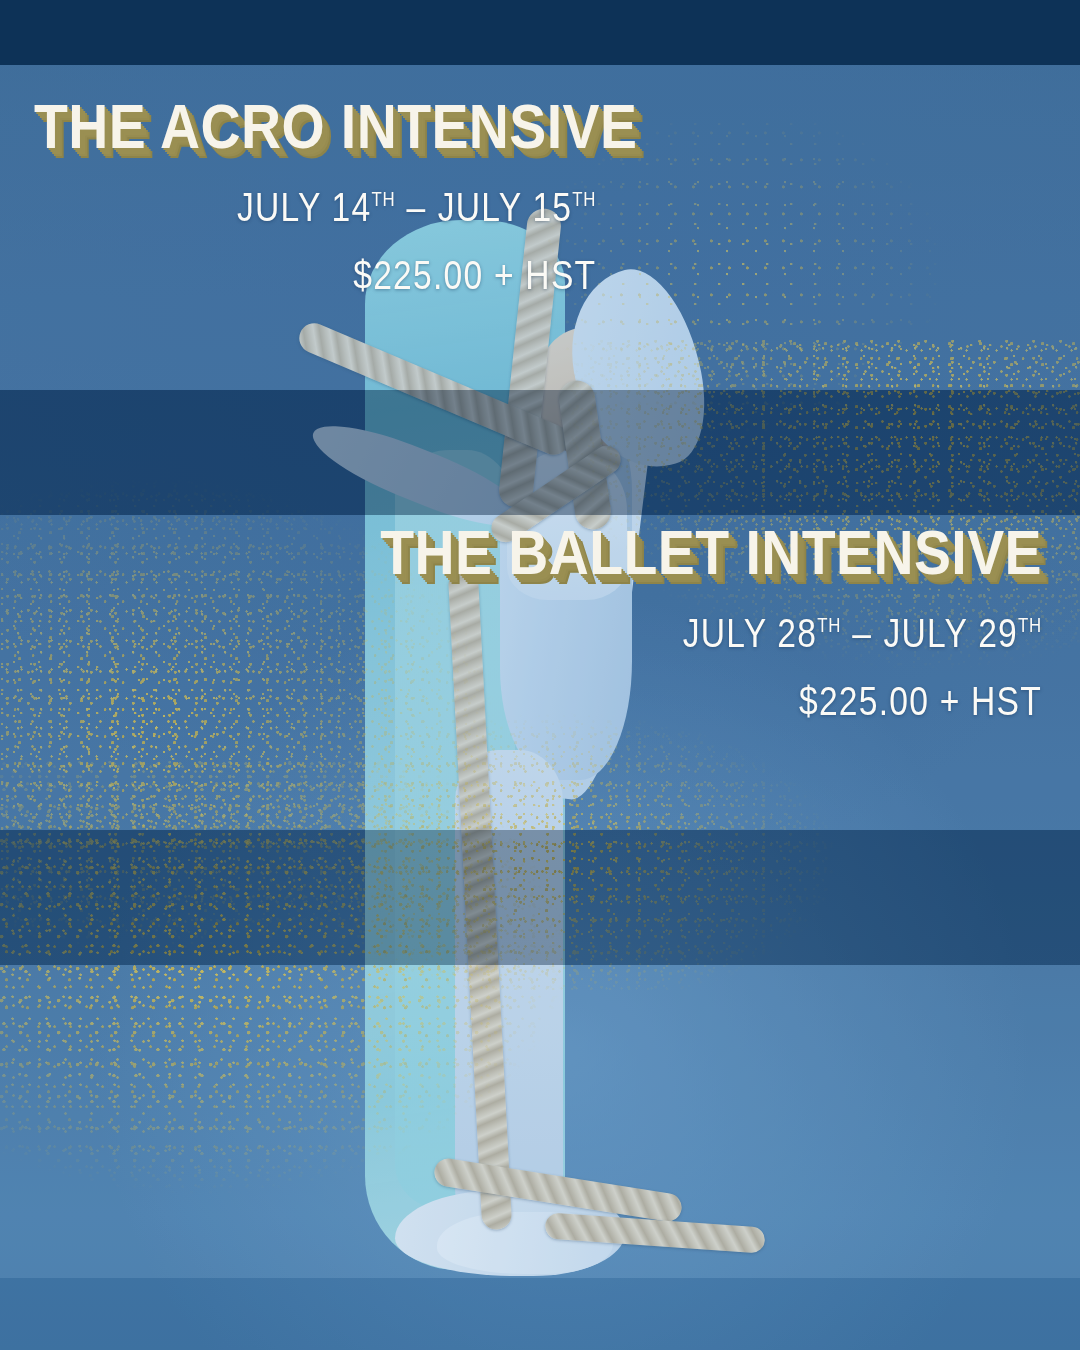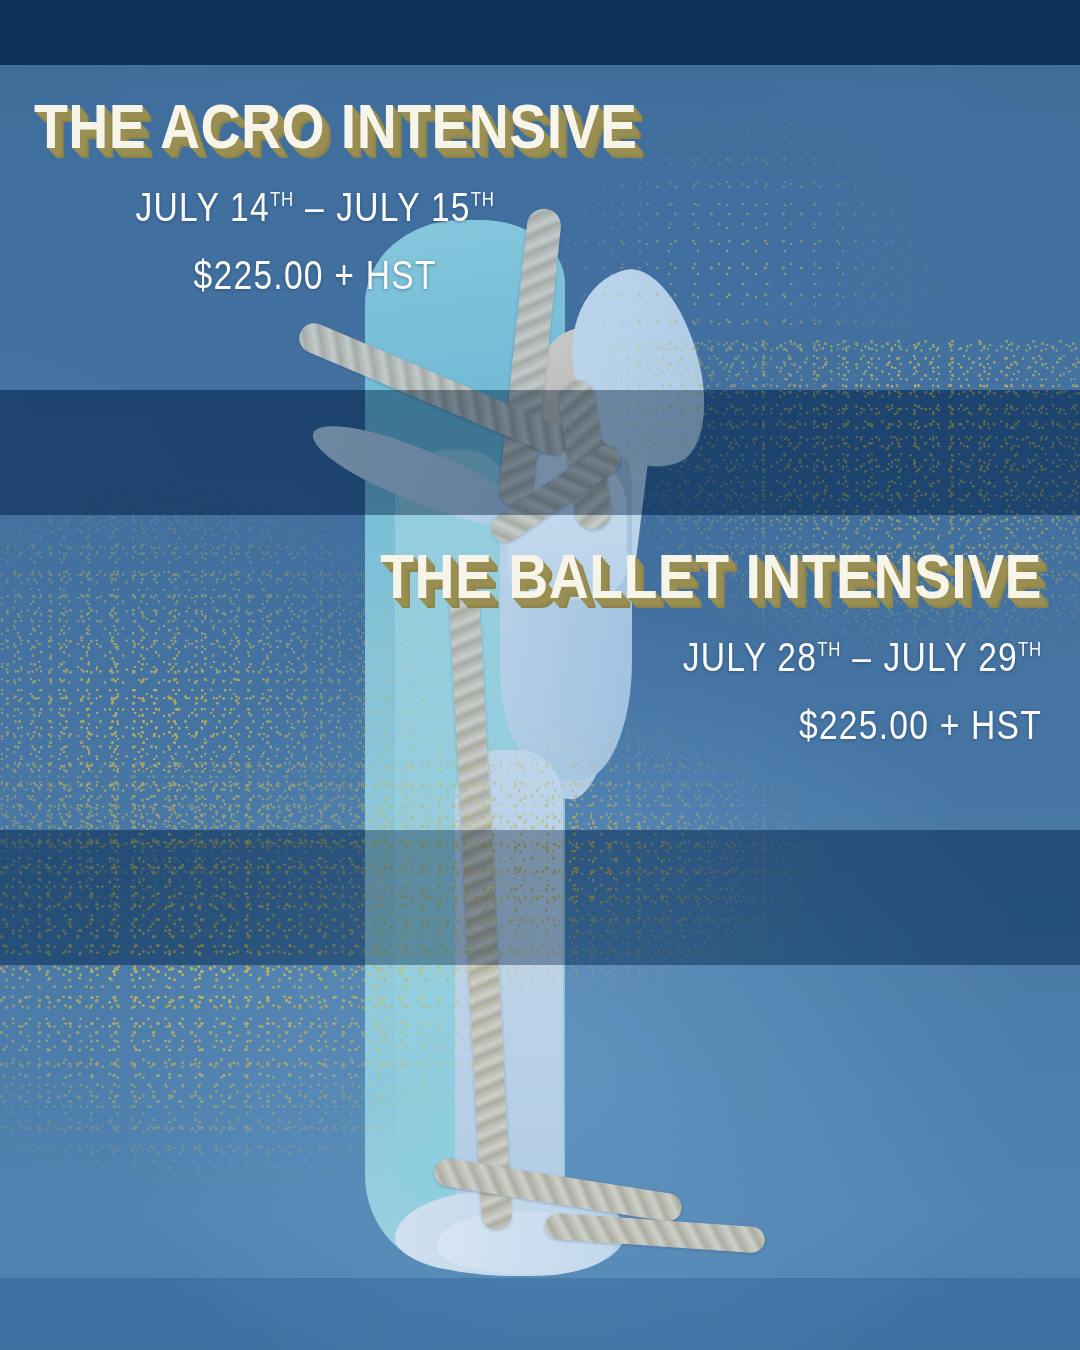--- a/index.html
+++ b/index.html
@@ -176,22 +176,22 @@
   .band-top-dark   { top:0;     height:65px;  background:#0d3257; }
   .band-light-1    { top:65px;  height:325px; background:rgba(120,170,215,.30); }
   .band-dark-1     { top:390px; height:125px; background:rgba(14,48,86,.52); }
   .band-light-2    { top:515px; height:315px; background:rgba(120,170,215,.26); }
   .band-dark-2     { top:830px; height:135px; background:rgba(14,48,86,.46); }
   .band-light-3    { top:965px; height:313px; background:rgba(130,178,220,.22); }
   .band-bottom     { top:1278px; height:72px; background:rgba(58,110,160,.34); }
 
   
   .block{ position:absolute; z-index:40; }
-  .blk-acro     { left:34px;  top:96px;  text-align:center; }
-  .blk-ballet   { right:38px; top:546px; text-align:right; }
+  .blk-acro     { left:34px;  top:96px;  text-align:right; }
+  .blk-ballet   { right:38px; top:522px; text-align:right; }
   .blk-official { left:34px;  top:998px; text-align:left; }
 
   .title{
     font-family:"Liberation Sans", sans-serif;
     font-weight:700;
     font-size:63px;
     line-height:.96;
     letter-spacing:.5px;
     color:#f7f4ea;
     transform:scaleX(.88);

